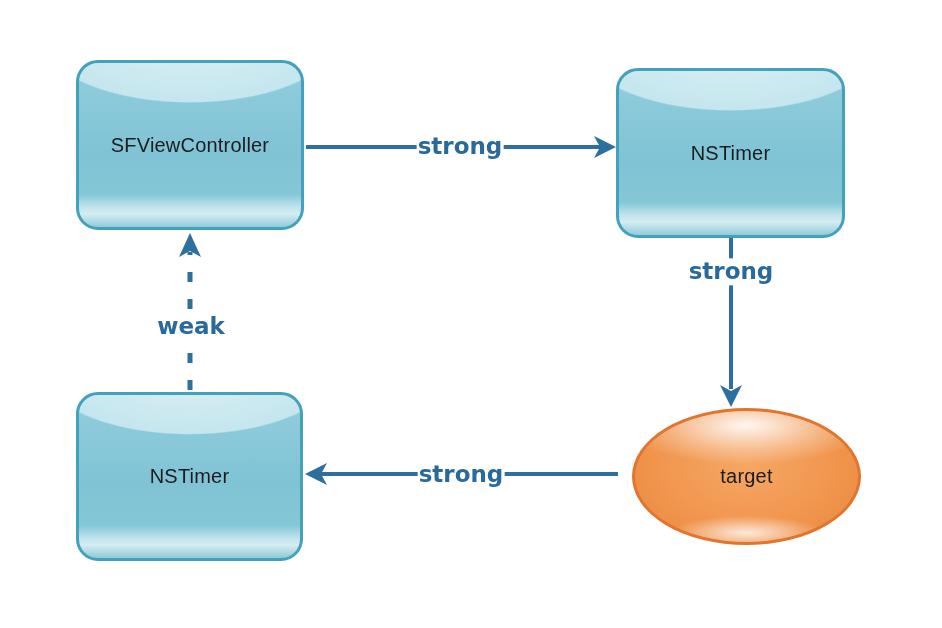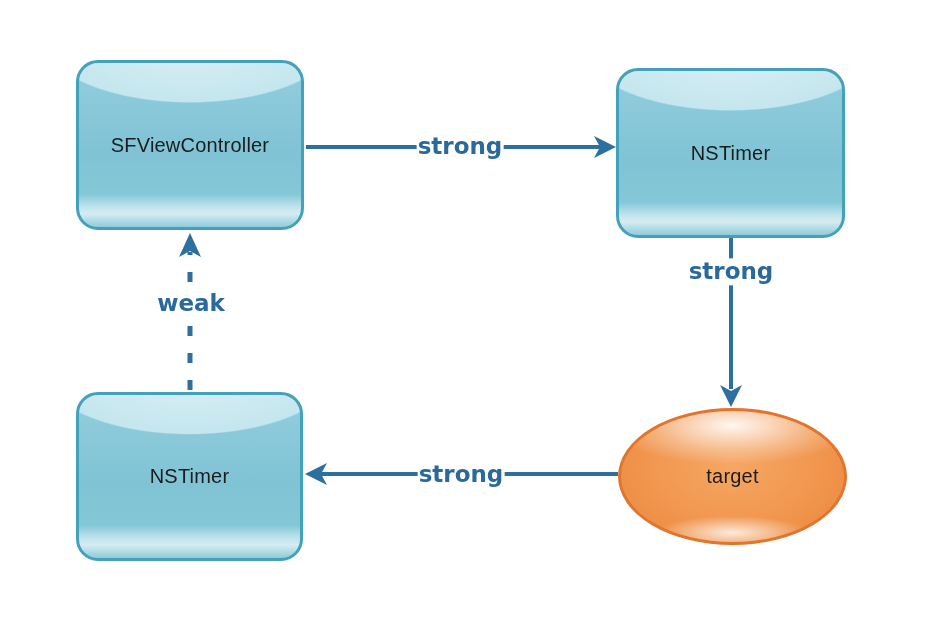--- a/index.html
+++ b/index.html
@@ -99,25 +99,25 @@
   </div>
 
   <div class="node" style="left:616px; top:68px; width:229px; height:170px;">
     <span class="node-label">NSTimer</span>
   </div>
 
   <div class="node" style="left:76px; top:392px; width:227px; height:169px;">
     <span class="node-label">NSTimer</span>
   </div>
 
-  <div class="node ellipse" style="left:618px; top:408px; width:229px; height:137px;">
+  <div class="node ellipse" style="left:632px; top:408px; width:229px; height:137px;">
     <span class="node-label">target</span>
   </div>
 
   <div class="edge-label" style="left:460px; top:147px;">strong</div>
 
   <div class="edge-label" style="left:731px; top:272px;">strong</div>
 
   <div class="edge-label" style="left:461px; top:475px;">strong</div>
 
-  <div class="edge-label" style="left:191px; top:304px;">weak</div>
+  <div class="edge-label" style="left:191px; top:327px;">weak</div>
 
 </div>
 
 </body></html>

